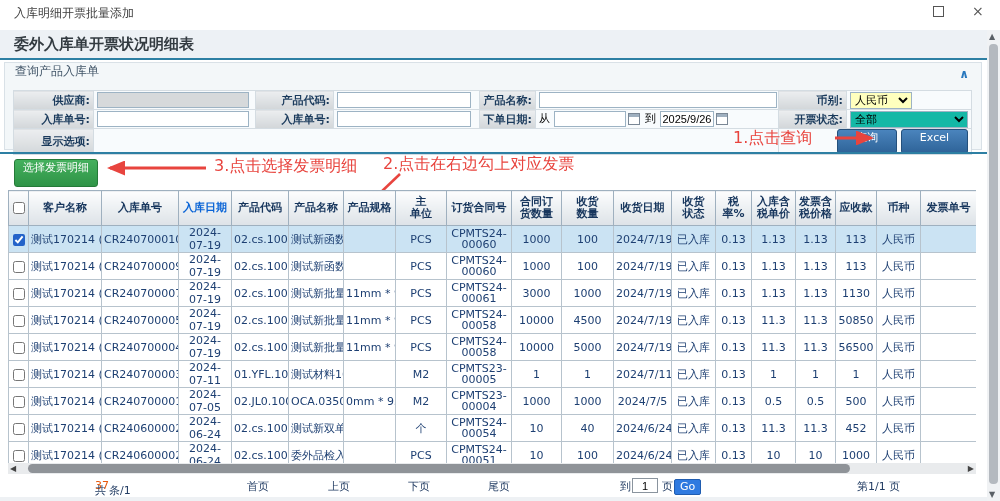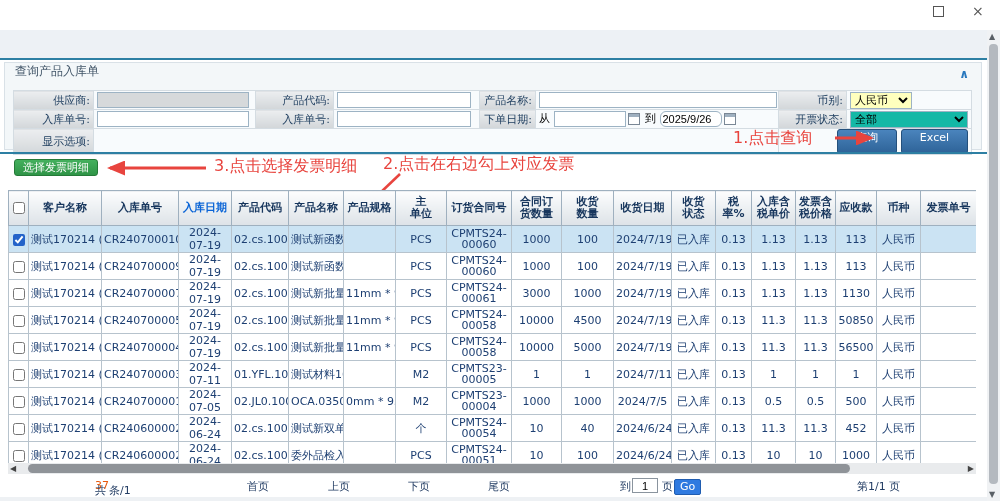--- a/index.html
+++ b/index.html
@@ -23,34 +23,34 @@
   .pageheader .crumbs .tri { font-size:8px; vertical-align:1px; color:#333; }
   .divider { position:absolute; left:0; width:987px; height:2px; background:#2d7fa3; }
   .dv1 { top:58px; } .dv2 { top:152px; }
 
   
   .searchpanel { position:absolute; left:4px; top:62px; width:978px; height:88px; background:#f3f7f9; border:1px solid #d9e1e7; }
   .searchpanel .ptitle { position:absolute; left:10px; top:0; font-size:12px; color:#3f5366; }
   .searchpanel .collapse { position:absolute; right:12px; top:4px; color:#2878be; font-size:12px; font-weight:bold; cursor:pointer; }
   table.form { position:absolute; left:8px; top:27px; width:958px; border-collapse:collapse; table-layout:fixed; }
   table.form td { border:1px solid #d4dce2; height:19px; padding:0 3px; overflow:hidden; }
-  td.lbl { background:linear-gradient(#eceef0,#d2d6d9); color:#1a3a5c; font-weight:normal; text-align:right; font-size:11px; }
+  td.lbl { background:linear-gradient(#eceef0,#d2d6d9); color:#1a3a5c; font-weight:bold; text-align:right; font-size:11px; }
   td.val { background:#f8fbfd; }
   .inp { height:16px; border:1px solid #9db3c4; background:#fff; font-size:11px; padding:0 2px; vertical-align:middle; }
   .inp.dis { background:#d6d9db; }
-  .w150{width:152px;} .w135{width:134px;} .w238{width:238px;} .w75{width:72px;} .w62{width:62px;border-radius:6px;}
+  .w150{width:152px;} .w135{width:134px;} .w238{width:238px;} .w75{width:72px;} .w62{width:54px;}
   select.sel { height:17px; border:1px solid #9db3c4; font-size:11px; vertical-align:middle; }
   .sel-currency { background:#ffffbe; width:62px; }
   .sel-status { width:100%; background:#14b8a6; }
   .cal { display:inline-block; width:12px; height:12px; border:1px solid #7a8795; background:#fff; box-shadow:inset 0 3px 0 #9fb0c0; vertical-align:middle; margin:0 2px; cursor:pointer; }
   .btn { display:inline-block; height:25px; line-height:15px; padding:0 18px; background:linear-gradient(#4a84bd,#2e6398); color:#fff; border:1px solid #24507c; border-radius:3px; font-size:11px; cursor:pointer; vertical-align:middle; }
   .btnrow { text-align:right; }
 
   
-  .btn-green { position:absolute; left:14px; top:159px; height:17px; line-height:15px; padding:0 8px; background:linear-gradient(#44b05d,#2f9447); border:1px solid #257a38; border-radius:3px; color:#fff; font-size:11px; cursor:pointer; }
+  .btn-green { position:absolute; left:14px; top:159px; height:28px; line-height:15px; padding:0 8px; background:linear-gradient(#44b05d,#2f9447); border:1px solid #257a38; border-radius:3px; color:#fff; font-size:11px; cursor:pointer; }
   .ann { position:absolute; color:#e8443e; font-size:16px; white-space:nowrap; }
   .ann1 { left:733px; top:128px; } .ann2 { left:383px; top:154px; } .ann3 { left:214px; top:156px; }
   .asvg { position:absolute; }
   .arr1 { left:833px; top:131px; } .arr3 { left:96px; top:160px; } .arr2 { left:342px; top:170px; }
 
   
   .gridwrap { position:absolute; left:8px; top:190px; width:968px; height:273px; overflow:hidden; }
   table.grid { border-collapse:collapse; table-layout:fixed; width:968px; }
   table.grid th { background:linear-gradient(#fdfdfe,#e9edf0 60%,#dde2e7); border:1px solid #9fb0bf; color:#17365d; font-size:11px; font-weight:bold; height:35px; white-space:pre-line; line-height:12px; padding:1px; overflow:hidden; }
   table.grid th.lnk { color:#0a64d6; cursor:pointer; }
@@ -85,25 +85,27 @@
   .vscroll { position:absolute; left:987px; top:30px; width:13px; height:471px; background:#f0f2f4; }
   .vscroll .ua,.vscroll .da { position:absolute; left:2px; font-size:8px; color:#5a6066; }
   .vscroll .ua { top:2px; } .vscroll .da { bottom:2px; }
   .vscroll .thumb { position:absolute; left:2px; top:14px; width:9px; height:440px; background:#b4b9bf; border-radius:4px; cursor:grab; }
   .botstrip { position:absolute; left:0; top:497px; width:987px; height:4px; background:#eef1f4; }
 </style>
 </head>
 <body>
 
 <div class="titlebar">
+  <span class="ttl">入库明细开票批量添加</span>
   <span class="winbtn btn-max"></span>
   <span class="winbtn btn-close">×</span>
 </div>
 
 <div class="pageheader">
+  <span class="h1">委外入库单开票状况明细表</span>
 </div>
 <div class="divider dv1"></div>
 
 <div class="searchpanel">
   <span class="ptitle">查询产品入库单</span>
   <span class="collapse">∧</span>
   <table class="form">
     <colgroup>
         <col style="width:80px">
         <col style="width:162px">

